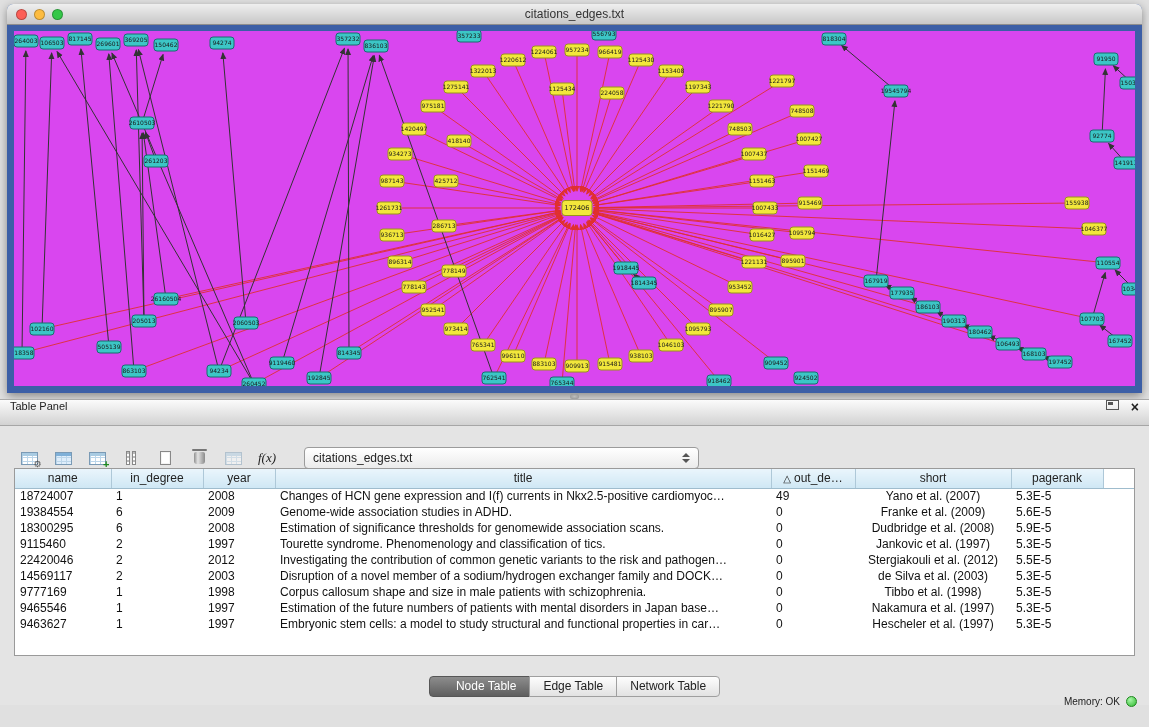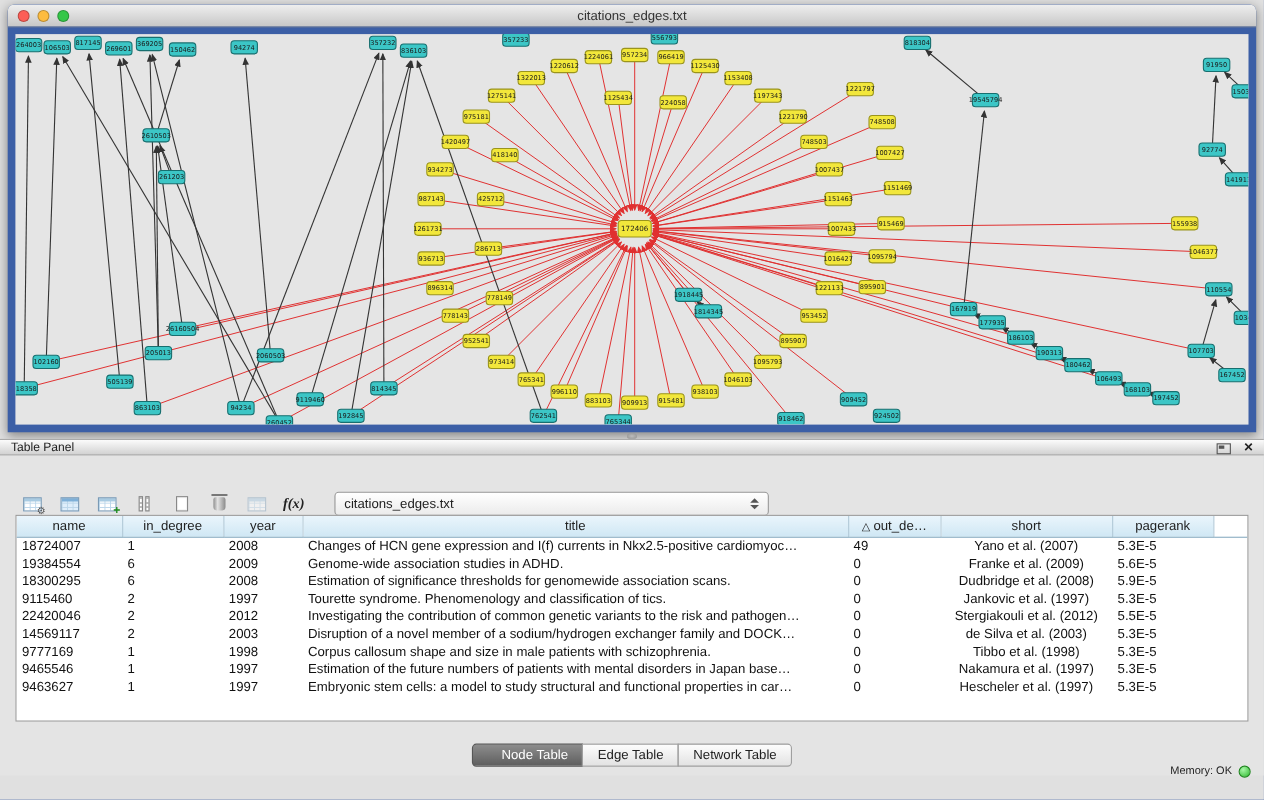--- a/index.html
+++ b/index.html
@@ -19,39 +19,39 @@
     height:21px; border-radius:6px 6px 0 0;
     background:linear-gradient(#efefef,#c7c7c7);
     border-bottom:1px solid #8d8d8d;
     display:flex; align-items:center; position:relative;
   }
   .traffic{ position:absolute; left:9px; top:5px; display:flex; gap:7px; }
   .light{ width:11px; height:11px; border-radius:50%; border:1px solid rgba(0,0,0,.25); }
   .title{ flex:1; text-align:center; font-size:12px; color:#333; }
   .graph-frame{
     position:absolute; left:7px; right:7px; top:27px; bottom:7px;
-    background:#e5e5e5; overflow:hidden;
+    background:#d946ef; overflow:hidden;
   }
   .graph-frame svg{ width:100%; height:100%; display:block; }
   .graph-frame svg text{ font-family:"DejaVu Sans",sans-serif; }
 
   
   .divider-dimple{
     position:absolute; left:570px; top:394px; width:9px; height:5px;
     border-radius:3px; background:radial-gradient(#bdbdbd,#8f8f8f); 
   }
 
   
   .table-panel{
     position:absolute; left:0; top:399px; width:1149px; height:306px;
     background:#e4e4e4; border-top:1px solid #aaa;
   }
   .panel-header{
-    height:14px; background:linear-gradient(#fbfbfb,#d2d2d2);
-    border-bottom:1px solid #a6a6a6; display:flex; align-items:flex-end; padding:0 10px;
+    height:26px; background:linear-gradient(#fbfbfb,#d2d2d2);
+    border-bottom:1px solid #a6a6a6; display:flex; align-items:flex-start; padding:0 10px;
   }
   .panel-title{ font-size:11px; color:#222; }
   .panel-header .spacer{ flex:1; }
   .float-ic{ width:13px; height:10px; border:1px solid #555; position:relative; margin-right:12px; cursor:pointer;}
   .float-ic:before{ content:""; position:absolute; left:1px; top:1px; width:5px; height:3px; background:#555; }
   .close-ic{ font-size:14px; font-weight:bold; color:#222; line-height:14px; cursor:pointer; }
 
   .toolbar{
     position:absolute; top:42px; left:16px; right:16px; height:32px;
     display:flex; align-items:center; gap:8px;
@@ -67,21 +67,21 @@
   .badge.gear{ color:#555; }
   .badge.plus{ color:#1d8a1d; font-weight:bold; font-size:11px; }
   .mt.blue{ background-color:#dfeefb; box-shadow:inset 0 3px 0 #7fb0d8; }
   .mt.gray{ opacity:.45; }
   .rows-ic{ display:flex; gap:2px; }
   .rows-ic i{ display:block; width:4px; height:14px; background:repeating-linear-gradient(#bbb 0 2px, #fff 2px 4px); border:1px solid #888; }
   .page-ic{ width:11px; height:14px; background:#fff; border:1px solid #888; box-shadow:inset 0 0 0 1px #f3f3f3; }
   .trash-ic{ width:11px; height:12px; border-radius:2px 2px 3px 3px; position:relative;
     background:linear-gradient(90deg,#8f8f8f,#e3e3e3 35%,#8a8a8a); }
   .trash-ic:before{ content:""; position:absolute; left:-2px; top:-3px; width:15px; height:2px; background:#777; border-radius:1px; }
-  .fx-ic{ font-family:"Liberation Serif",serif; font-style:italic; font-size:13px; color:#222;font-weight:bold; }
+  .fx-ic{ font-family:"Liberation Serif",serif; font-style:italic; font-size:13px; color:#222; }
   .combo{
     margin-left:16px; width:395px; height:22px; border:1px solid #9b9b9b; border-radius:4px;
     background:linear-gradient(#ffffff,#ebebeb); display:flex; align-items:center;
     padding:0 8px; font-size:12px; cursor:pointer;
   }
   .combo .arrows{ margin-left:auto; display:flex; flex-direction:column; gap:2px; }
   .combo .arrows i{ display:block; width:0; height:0; border-left:4px solid transparent; border-right:4px solid transparent; }
   .combo .arrows i.up{ border-bottom:4px solid #555; }
   .combo .arrows i.down{ border-top:4px solid #555; }
 

